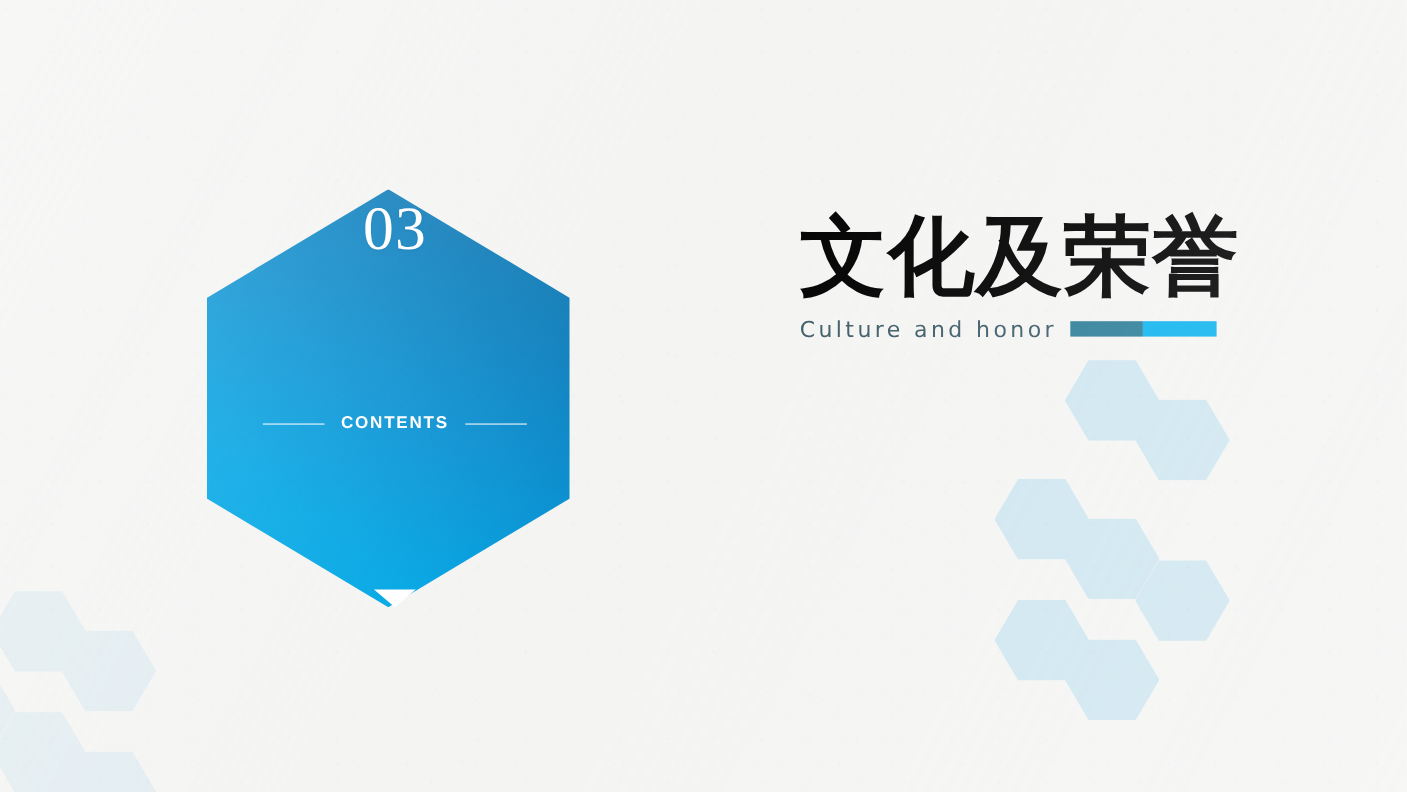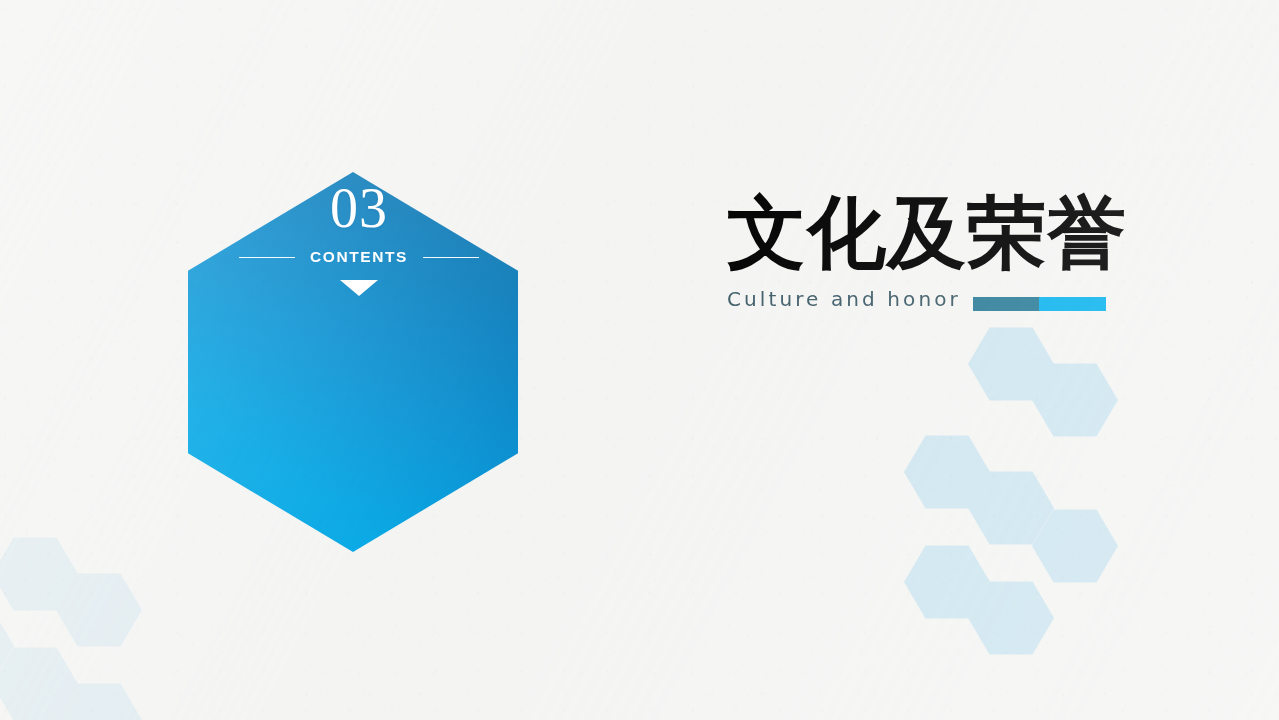--- a/index.html
+++ b/index.html
@@ -63,21 +63,21 @@
     clip-path: polygon(50% 0%, 100% 26%, 100% 74%, 50% 100%, 0% 74%, 0% 26%);
     border-radius: 34px;
     filter: drop-shadow(0 3px 6px rgba(30,70,100,0.13));
   }
   #hex-badge .hex-inner {
     position: absolute;
     inset: 0;
     display: flex;
     flex-direction: column;
     align-items: center;
-    justify-content: flex-start;
+    justify-content: space-between;
     padding-top: 8px;
     box-sizing: border-box;
     margin-left: 12px;
   }
   #badge-number {
     color: #ffffff;
     font-family: "Liberation Serif", "DejaVu Serif", serif;
     font-size: 56px;
     line-height: 1;
     letter-spacing: 1px;
@@ -126,21 +126,21 @@
     font-size: 79px;
     font-weight: bold;
     line-height: 1.05;
     letter-spacing: 1px;
     margin: 0;
     white-space: nowrap;
     font-family: "DejaVu Sans", "Liberation Sans", sans-serif;
   }
   #subtitle-row {
     display: flex;
-    align-items: flex-end;
+    align-items: center;
     margin-top: 12px;
   }
   #page-subtitle {
     color: #3d5b67;
     font-size: 20px;
     letter-spacing: 3.1px;
     white-space: nowrap;
     font-family: "DejaVu Sans", "Liberation Sans", sans-serif;
   }
   #accent-bar {

